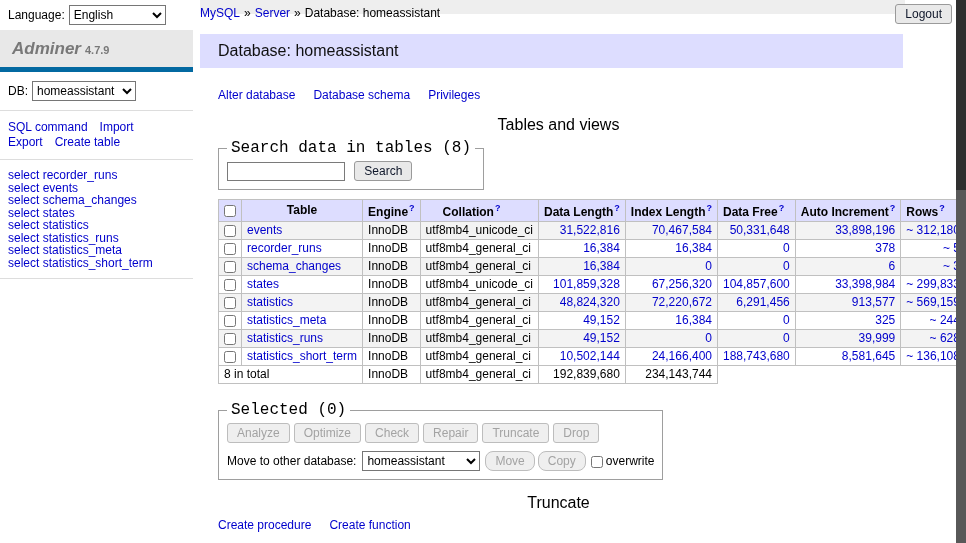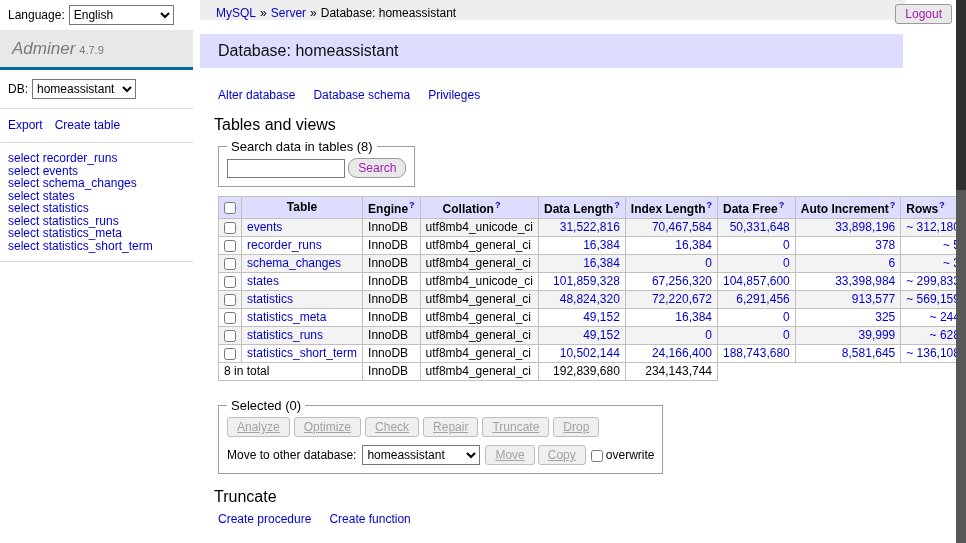--- a/index.html
+++ b/index.html
@@ -6,75 +6,75 @@
     --accent:#ddddff; --link:#0000cc; --breadcrumb-bg:#eeeeee; --header-bg:#e8e8e8;
     --scrollbar-track:#585858; --scrollbar-thumb:#2f2f2f;
   }
   *{box-sizing:border-box;}
   html,body{margin:0;padding:0;}
   body{width:966px;height:543px;overflow:hidden;background:#fff;position:relative;
        font:12px "Liberation Sans",sans-serif;color:#000;}
   a.lnk{color:var(--link);text-decoration:none;cursor:pointer;white-space:nowrap;}
   .bold{font-weight:normal;}
   button{font:12px "Liberation Sans",sans-serif;background:#e9e9e9;border:1px solid #9a9a9a;
-         border-radius:3px;padding:2px 9px;color:#a21caf;cursor:pointer;}
-  button:disabled{color:#a3a3a3;border-color:#bdbdbd;background:#efefef;text-decoration:underline;}
+         border-radius:3px;padding:2px 9px;color:#0f172a;cursor:pointer;}
+  button:disabled{color:#a3a3a3;border-color:#bdbdbd;background:#efefef;}
   select{font:12px "Liberation Sans",sans-serif;height:20px;border:1px solid #767676;background:#fff;}
   input[type=text]{font:12px "Liberation Sans",sans-serif;border:1px solid #7a7a7a;height:19px;padding:1px 3px;}
   input[type=checkbox]{width:12px;height:12px;margin:0 2px;vertical-align:middle;}
 
   .lang{position:absolute;left:8px;top:5px;white-space:nowrap;}
-  .lang select{width:105px;margin-left:4px;}
-  .breadcrumb{position:absolute;left:200px;top:0;width:705px;height:20px;background:var(--breadcrumb-bg);
-              line-height:26px;padding:0 16px;white-space:nowrap;}
+  .lang select{width:97px;margin-left:4px;}
+  .breadcrumb{position:absolute;left:200px;top:0;width:705px;height:14px;background:var(--breadcrumb-bg);
+              line-height:26px;padding:0 0;white-space:nowrap;}
   .breadcrumb .sep{margin:0 4px;color:#000;}
   .logout{position:absolute;right:14px;top:4px;}
 
   .menu{position:absolute;left:0;top:30px;width:193px;}
-  .menu h1{margin:0;padding:9px 12px 8px;background:var(--header-bg);border-bottom:3px solid #0369a1;
-           font-weight:normal;font-style:italic;font-size:17px;}
+  .menu h1{margin:0;padding:9px 12px 8px;background:var(--header-bg);border-bottom:5px solid #0369a1;
+           font-weight:bold;font-style:italic;font-size:17px;}
   .menu h1 .app{color:#787878;text-decoration:none;}
   .menu h1 .ver{font-size:11px;font-style:normal;color:#787878;margin-left:4px;}
   .menu-p{padding:9px 8px;border-bottom:1px solid #ddd;}
   .dbrow select{width:104px;margin-left:4px;}
   #menu-links{line-height:15px;}
   #menu-links a{margin-right:12px;}
   #menu-tables a{display:block;line-height:12.5px;}
 
   .content{position:absolute;left:200px;top:30px;width:703px;}
   .content h2{margin:4px 0 0;padding:0 18px;height:34px;line-height:34px;background:var(--accent);
               font-weight:normal;font-size:16px;color:#101010;}
   .pad{margin-left:18px;}
   .actions{margin-top:20px;}
   .actions a{margin-right:18px;}
   #create-links{margin-top:14px;}
   #routine-links{margin-top:6px;}
-  h3{margin:14px 0 0 14px;font-weight:normal;font-size:16px;color:#000;}
+  h3{margin:14px 0 0 14px;font-weight:normal;font-size:16px;color:#000;text-align:center;}
 
   fieldset{display:inline-block;border:1px solid #9e9e9e;padding:4px 8px 8px;margin-top:5px;}
-  legend{padding:0 4px;font-size:13px;}
+  legend{padding:0 4px;font-size:16px;font-family:Liberation Mono, monospace;}
   .search-fs input{width:118px;vertical-align:middle;}
-  .search-fs button{margin-left:0;vertical-align:middle;border-radius:9px;}
+  .search-fs button{margin-left:6px;vertical-align:middle;}
 
   table{border-collapse:collapse;margin-top:9px;font-size:12px;}
   td,th{border:1px solid #c0c0c0;padding:1px 5px;line-height:15px;height:18px;white-space:nowrap;}
   thead td,thead th{background:var(--accent);}
   th{font-weight:bold;text-align:left;}
   th.col-table{font-weight:bold;text-align:center;}
   td.check{text-align:center;padding:1px 3px;}
   td.num{text-align:right;}
   tr.odd{background:#f3f3f3;}
   sup.help{font-size:9px;color:var(--link);margin-left:1px;cursor:pointer;}
 
   .selected-fs{margin-top:17px;min-width:385px;}
   .btn-row button{margin-right:4px;}
   .move-row{margin-top:8px;white-space:nowrap;}
   .move-row span{margin-right:6px;}
   .move-row select{width:118px;margin-right:5px;}
-  .move-row button{margin-right:3px;}
+  .move-row button{margin-right:3px;border-radius:8px;}
   .move-row label{margin-left:1px;}
 
   .scrollbar{position:absolute;right:0;top:0;width:10px;height:543px;background:var(--scrollbar-track);}
   .scrollbar .thumb{position:absolute;top:0;left:0;width:10px;height:190px;background:var(--scrollbar-thumb);}
 </style>
 </head>
 <body>
 
 <div class="screen">
 
@@ -89,20 +89,21 @@
   <button class="logout">Logout</button>
 
   <div class="menu">
     <h1>
       <a class="app">Adminer</a><span class="ver">4.7.9</span>
     </h1>
     <div class="menu-p dbrow">
       <span>DB:</span><select><option>homeassistant</option></select>
     </div>
     <div class="menu-p" id="menu-links">
+        <div><a class="lnk">SQL command</a><a class="lnk">Import</a></div>
         <div><a class="lnk">Export</a><a class="lnk">Create table</a></div>
       </div>
     <div class="menu-p" id="menu-tables">
         <a class="lnk">select recorder_runs</a>
         <a class="lnk">select events</a>
         <a class="lnk">select schema_changes</a>
         <a class="lnk">select states</a>
         <a class="lnk">select statistics</a>
         <a class="lnk">select statistics_runs</a>
         <a class="lnk">select statistics_meta</a>

